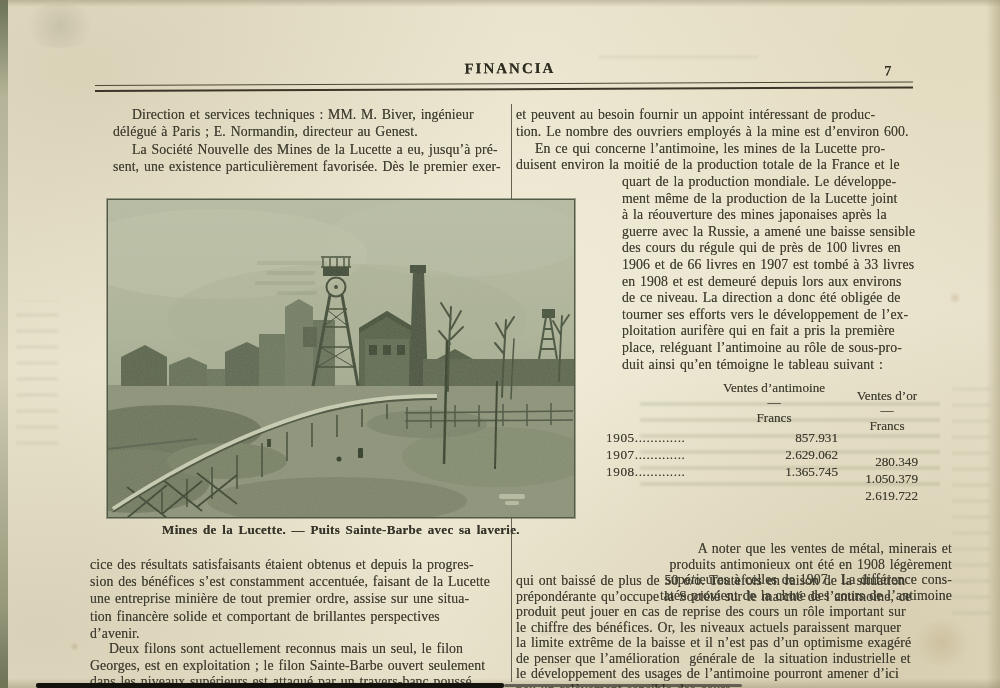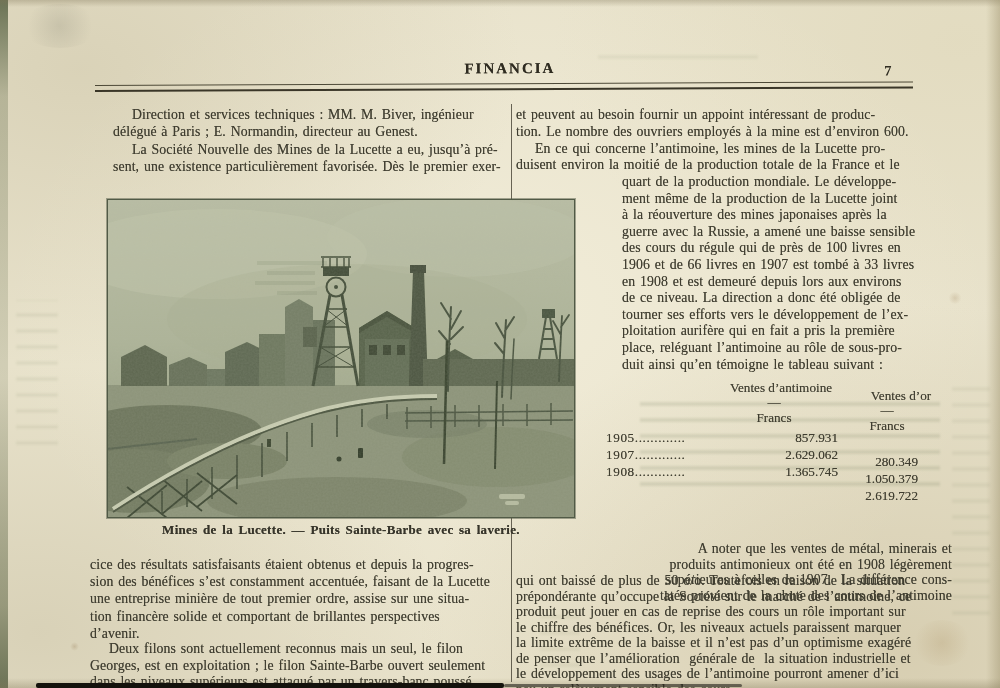--- a/index.html
+++ b/index.html
@@ -45,21 +45,21 @@
     box-shadow:0 0 0 1px rgba(81,90,70,0.5);
     background:#aeb499;
   }
   .caption{
     position:absolute;left:107px;top:522px;width:468px;text-align:center;
     font-size:13px;font-weight:bold;letter-spacing:0.3px;word-spacing:2px;
     color:#36342a;text-shadow:0 0 0.5px rgba(54,52,42,0.7);z-index:5;
   }
   .t-wrap{position:absolute;left:606px;top:380px;width:346px;z-index:5;font-size:13.2px;color:var(--ink);text-shadow:0 0 0.5px rgba(63,61,48,0.6);}
   .t-row{display:grid;grid-template-columns:98px 146px 96px;}
-  .t-hdr{height:17px;gap:7px;}
+  .t-hdr{height:17px;}
   .t-dash{height:13px;line-height:10px;}
   .t-unit{height:19px;}
   .t-data{height:17px;line-height:17px;}
   .tc{text-align:center;}
   .tc2{padding-right:6px;}
   .tc3{padding-right:22px;margin-top:8px;}
   .tr2{text-align:right;padding-right:12px;}
   .tr3{text-align:right;padding-right:28px;margin-top:24px;}
   .t-year{letter-spacing:0.6px;}
   .right-ragged{text-align:right;margin-top:39px;}

